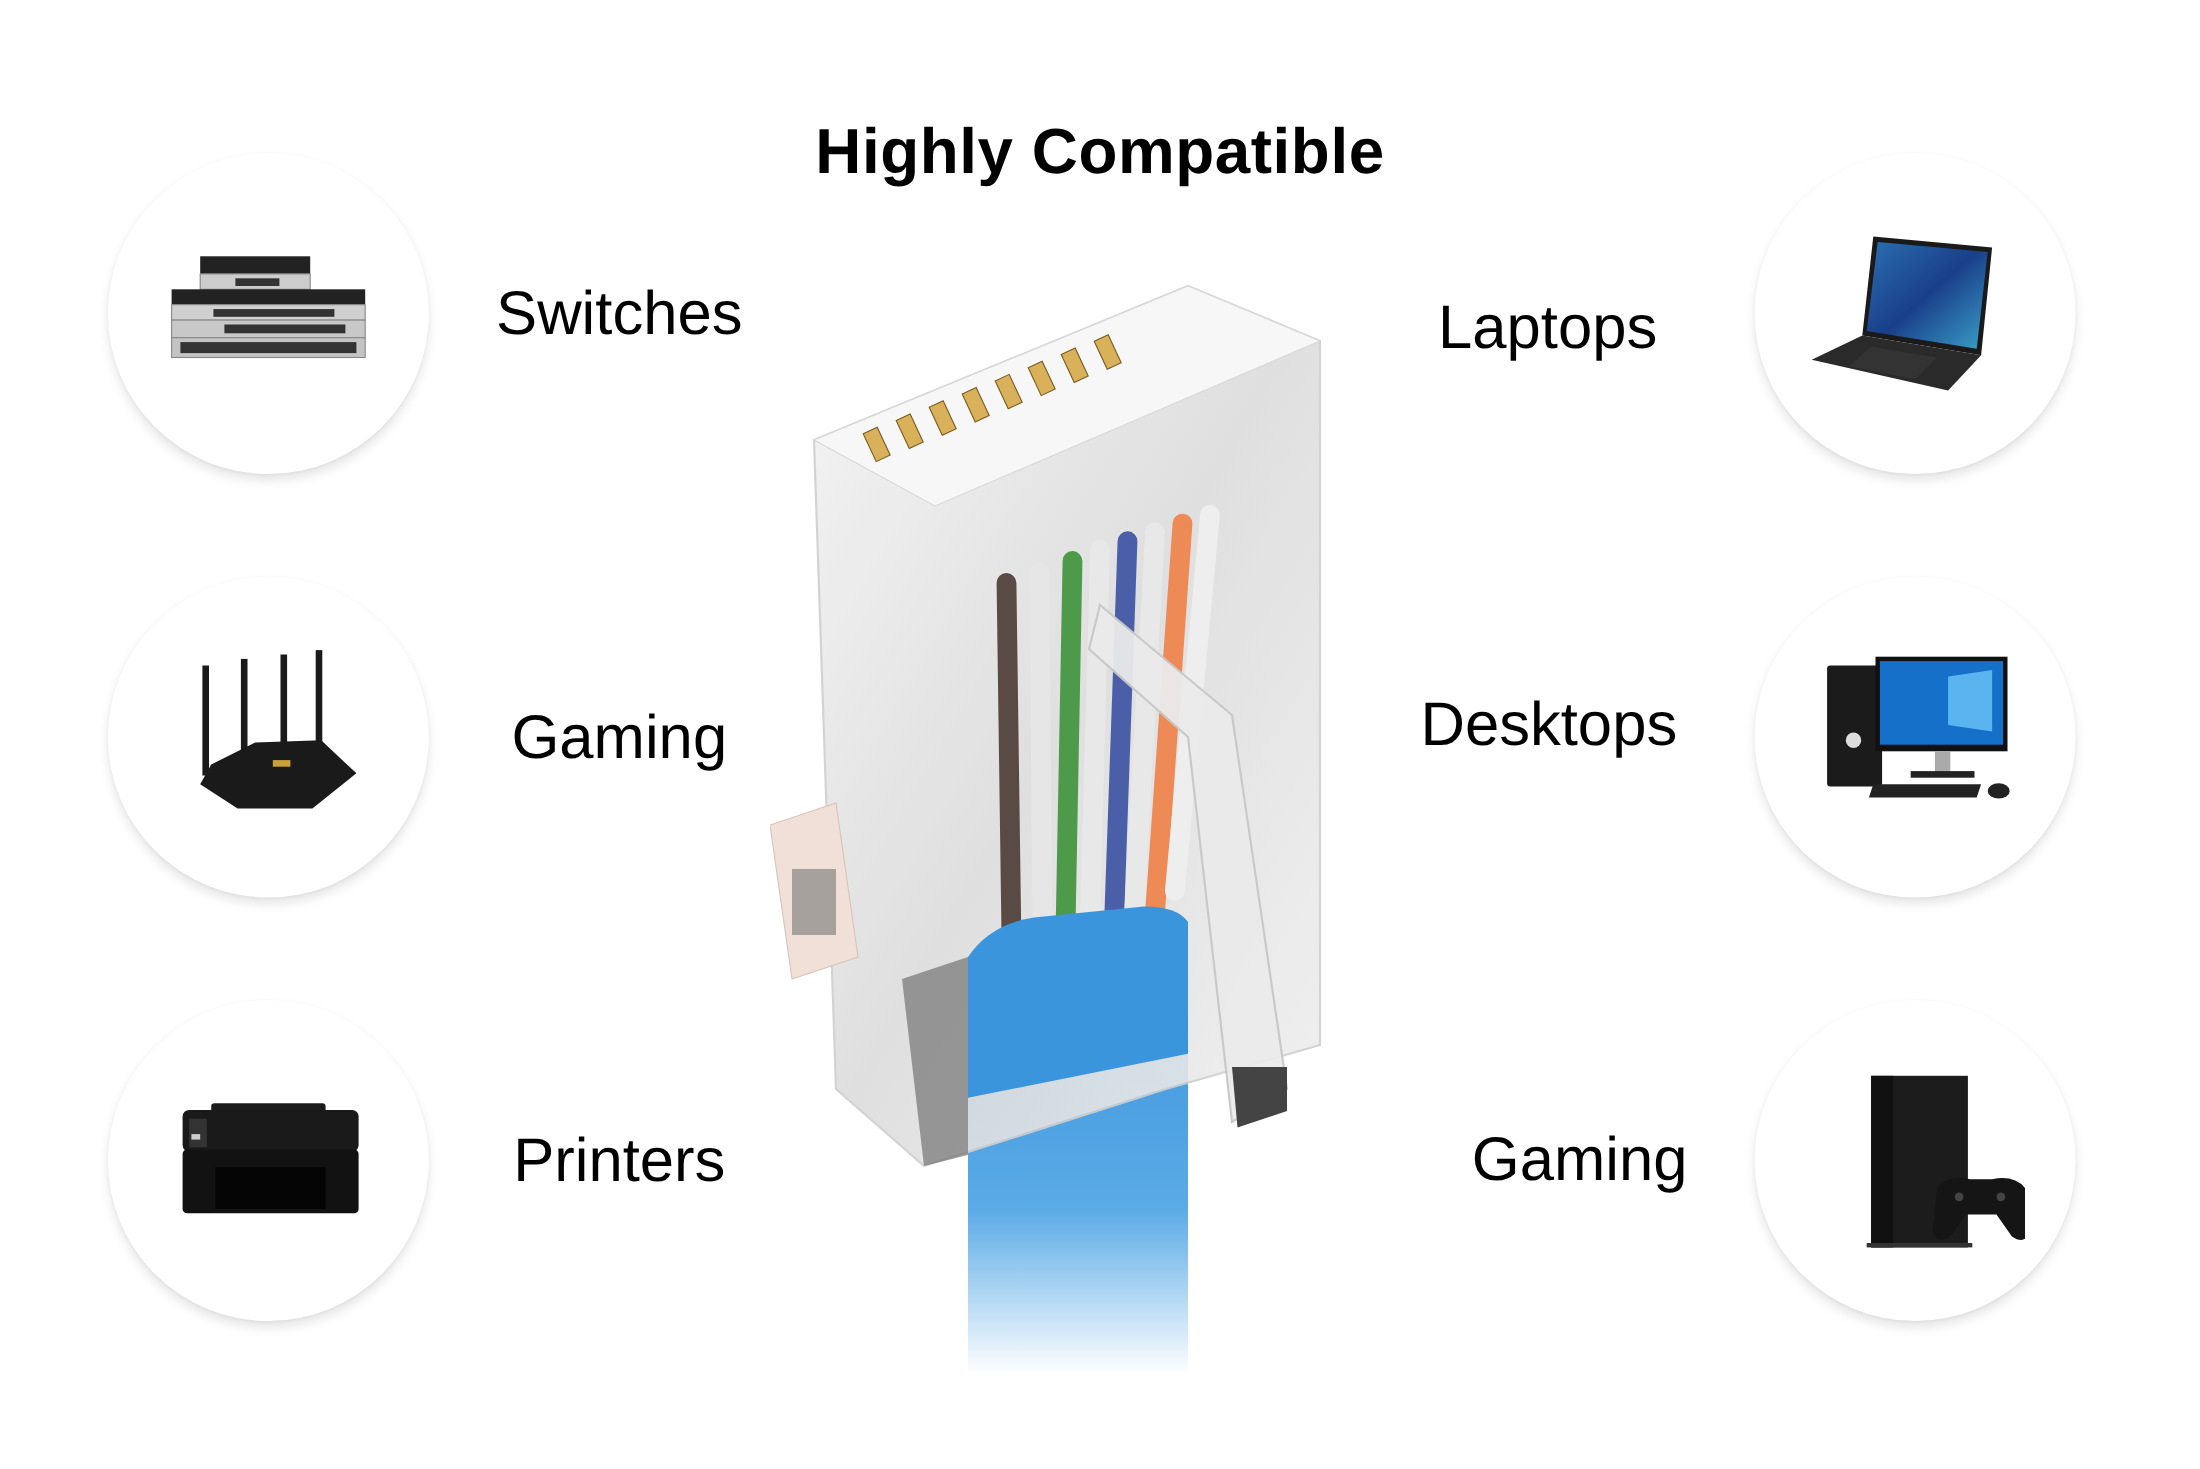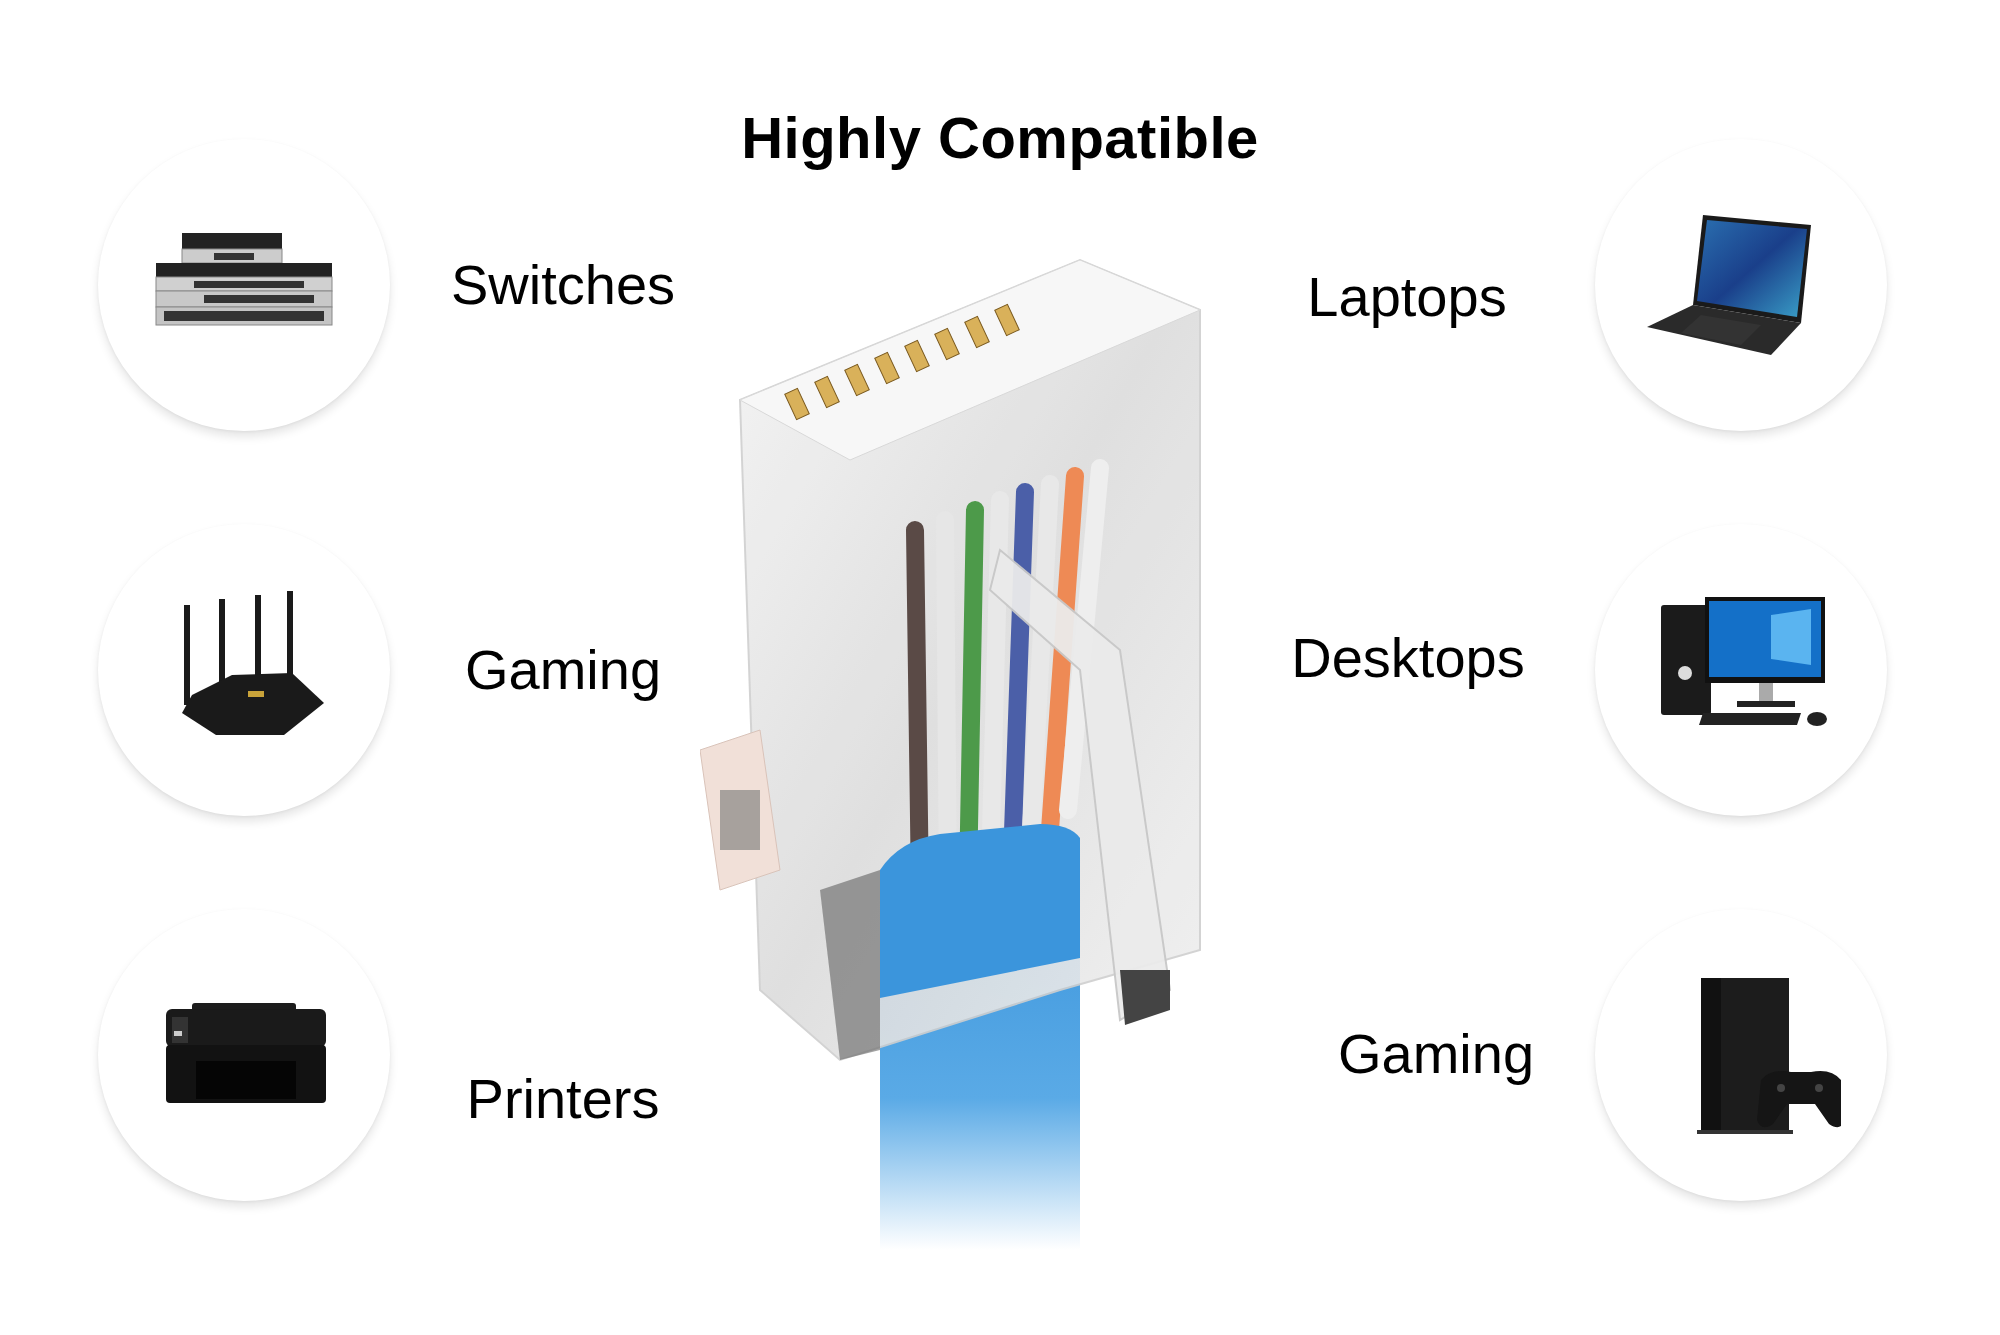--- a/index.html
+++ b/index.html
@@ -64,21 +64,21 @@
 <div class="circle" style="left:98px; top:909px;">
   <svg width="200" height="120" viewBox="0 0 200 120">
     <rect x="48" y="8" width="104" height="22" rx="3" fill="#1c1c1c"></rect>
     <rect x="22" y="14" width="160" height="38" rx="6" fill="#1a1a1a"></rect>
     <rect x="22" y="50" width="160" height="58" rx="4" fill="#121212"></rect>
     <rect x="52" y="66" width="100" height="38" fill="#050505"></rect>
     <rect x="28" y="22" width="16" height="26" fill="#333"></rect>
     <rect x="30" y="36" width="8" height="5" fill="#ccc"></rect>
   </svg>
 </div>
-<div class="label" style="left:403px; top:1027px;margin-top:44px;">Printers</div>
+<div class="label" style="left:403px; top:1027px;">Printers</div>
 
 <div class="circle" style="left:1595px; top:139px;">
   <svg width="200" height="160" viewBox="0 0 200 160">
     <polygon points="62,10 170,20 160,118 52,100" fill="#1a1a1a"></polygon>
     <defs>
       <linearGradient id="scr" x1="0" y1="0" x2="1" y2="1">
         <stop offset="0" stop-color="#2a6fb0"></stop>
         <stop offset="0.5" stop-color="#1a3f8a"></stop>
         <stop offset="1" stop-color="#3aa0c8"></stop>
       </linearGradient>

